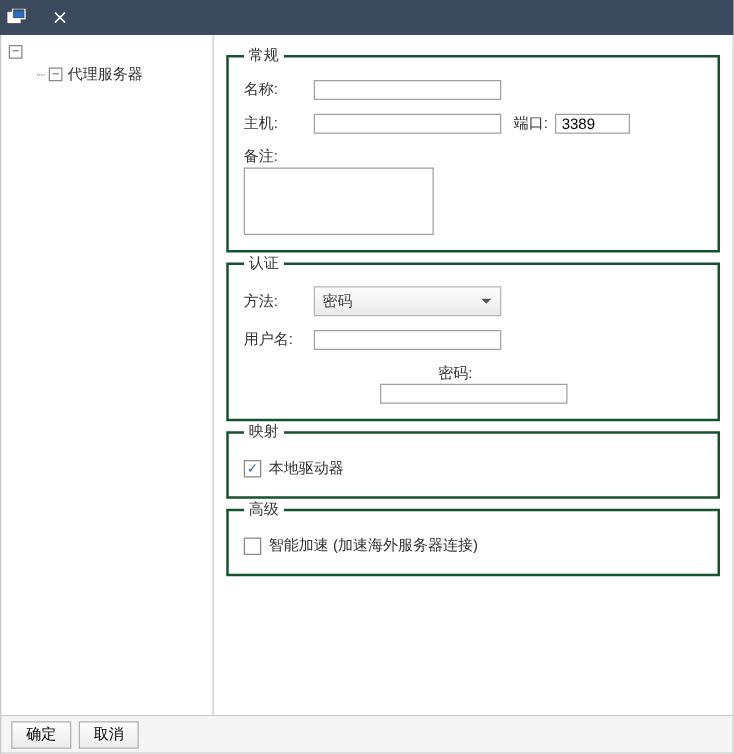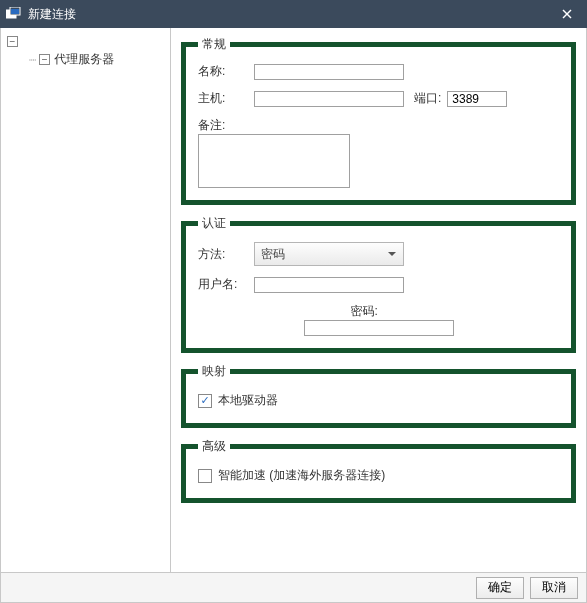--- a/index.html
+++ b/index.html
@@ -56,22 +56,21 @@
     margin-right: 4px;
   }
   .tree-child { padding-left: 24px; display: flex; align-items: center; }
   .tree-dots { color:#999; margin-right: 4px; letter-spacing: -1px; }
   .content {
     flex: 1;
     padding: 8px 10px 8px 10px;
     overflow: auto;
   }
   fieldset {
-    border: 5px solid #14532d;
-    margin-bottom: 10px;
+    border: 2px solid #14532d;
     padding: 10px 12px 12px 12px;
   }
   legend {
     padding: 0 4px;
     font-size: 12px;
     color: #333;
   }
   .form-row {
     display: flex;
     align-items: center;
@@ -120,21 +119,20 @@
   .checkbox-row { display:flex; align-items:center; gap:6px; padding: 2px 0; }
   .checkbox {
     width: 14px; height: 14px;
     border: 1px solid #888;
     display:inline-flex; align-items:center; justify-content:center;
     background:#fff; font-size:11px; color:#2a6bbf;
   }
   .footer {
     height: 30px;
     display: flex;
-    justify-content: flex-end;
     align-items: center;
     padding: 0 8px;
     gap: 6px;
     border: 1px solid #c8c8c8;
     border-top: none;
     background: #f5f5f5;
   }
   .btn {
     height: 22px;
     min-width: 48px;
@@ -152,21 +150,20 @@
 <body>
 
 <div class="titlebar">
   <span class="app-icon">
     <svg width="16" height="14" viewBox="0 0 16 14">
       <rect x="0" y="3" width="10" height="8" fill="#fff" stroke="#fff"></rect>
       <rect x="4" y="0" width="10" height="8" fill="#3b4a5c" stroke="#fff"></rect>
       <rect x="5" y="2" width="8" height="5" fill="#2a6bbf"></rect>
     </svg>
   </span>
-  <span class="title-text">新建连接</span>
   <div class="close-btn">
     <svg width="10" height="10" viewBox="0 0 10 10">
       <line x1="1" y1="1" x2="9" y2="9" stroke="#fff" stroke-width="1.4"></line>
       <line x1="9" y1="1" x2="1" y2="9" stroke="#fff" stroke-width="1.4"></line>
     </svg>
   </div>
 </div>
 
 <div class="window-body">
   <div class="sidebar">

